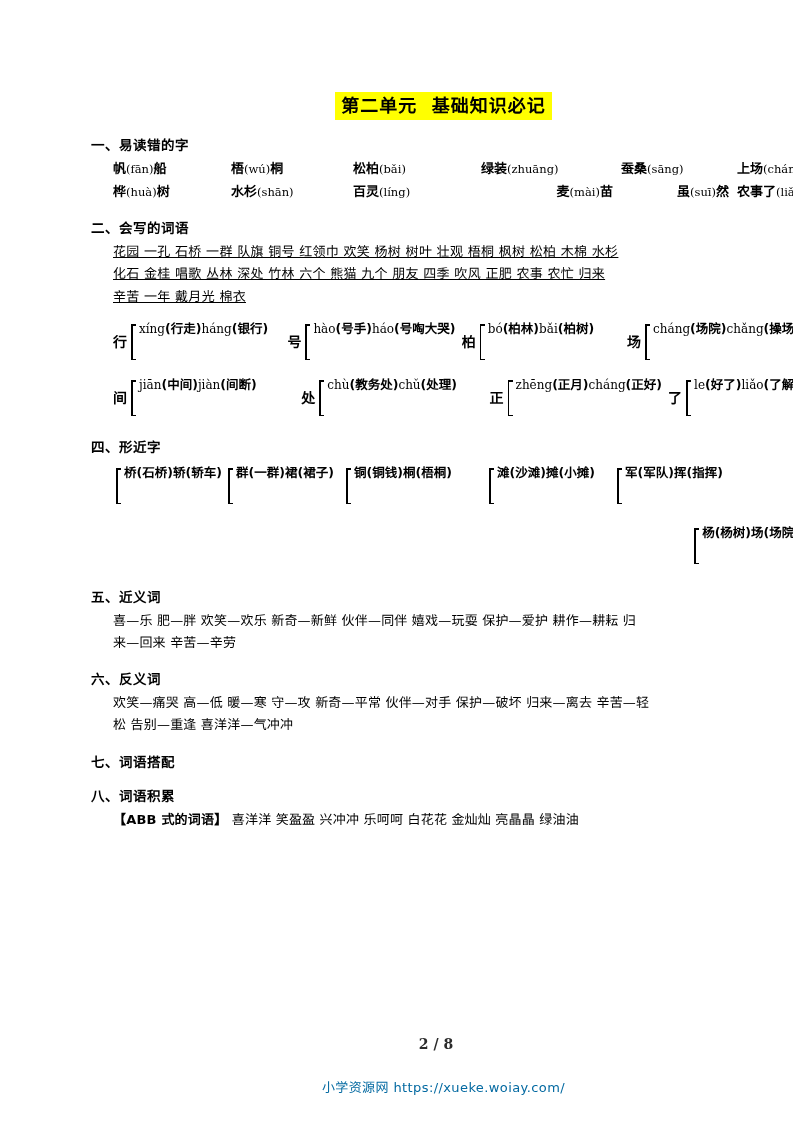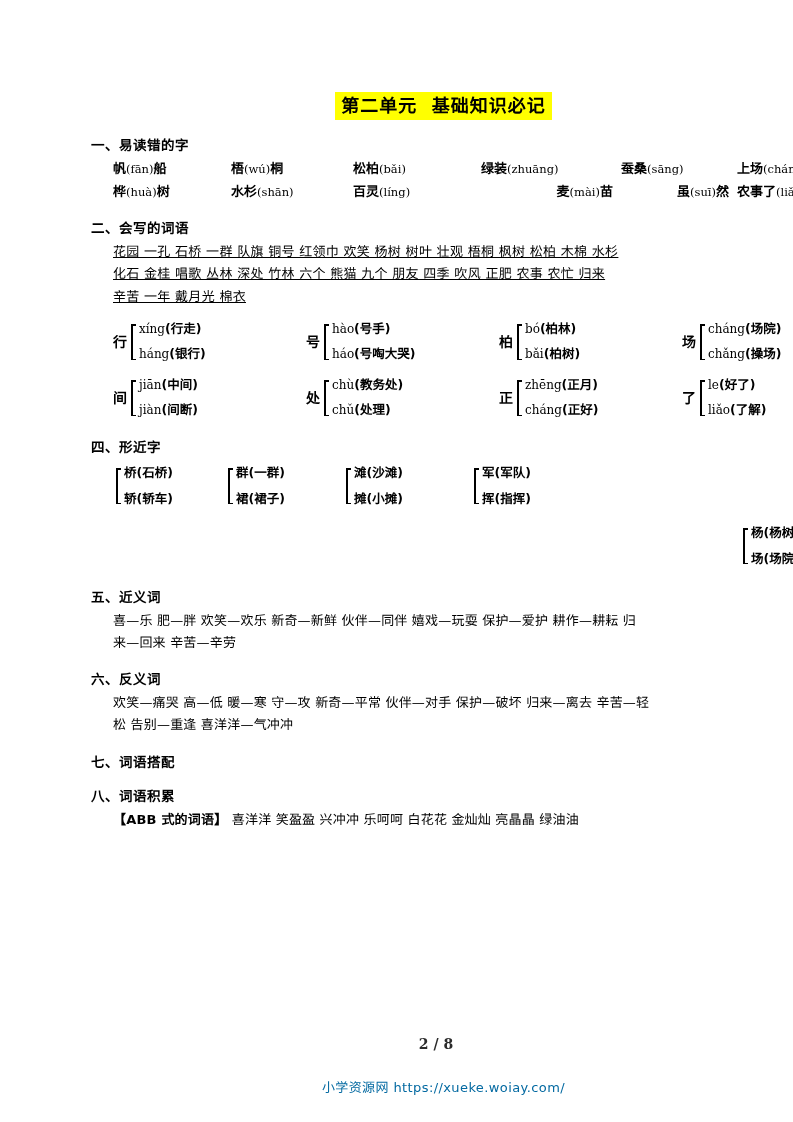--- a/index.html
+++ b/index.html
@@ -114,21 +114,21 @@
     left: 3px; top: 2px; width: 1.6px; height: 36px;
   }
   .brace-mark::after {
     left: 3px; top: 2px; width: 5px; height: 1.6px;
   }
   .brace-mark i {
     left: 3px; top: 36.4px; width: 5px; height: 1.6px;
   }
   .brace-lines {
     display: flex;
-    flex-direction: column;
+    flex-direction: row;
     justify-content: space-between;
     height: 40px;
   }
   .brace-lines > div {
     font-size: 12.5px;
     line-height: 1.15;
     white-space: nowrap;
   }
   .brace-lines .pinyin {
     font-family: "DejaVu Serif", "Liberation Serif", serif;
@@ -313,20 +313,29 @@
         </div>
         <div class="brace-item" style="width:118px;">
           <span class="brace-mark">
               <i></i>
             </span>
           <span class="brace-lines">
             <div>群(一群)</div>
             <div>裙(裙子)</div>
           </span>
         </div>
+        <div class="brace-item" style="width:143px;">
+          <span class="brace-mark">
+              <i></i>
+            </span>
+          <span class="brace-lines">
+            <div>铜(铜钱)</div>
+            <div>桐(梧桐)</div>
+          </span>
+        </div>
         <div class="brace-item" style="width:128px;">
           <span class="brace-mark">
               <i></i>
             </span>
           <span class="brace-lines">
             <div>滩(沙滩)</div>
             <div>摊(小摊)</div>
           </span>
         </div>
         <div class="brace-item">

